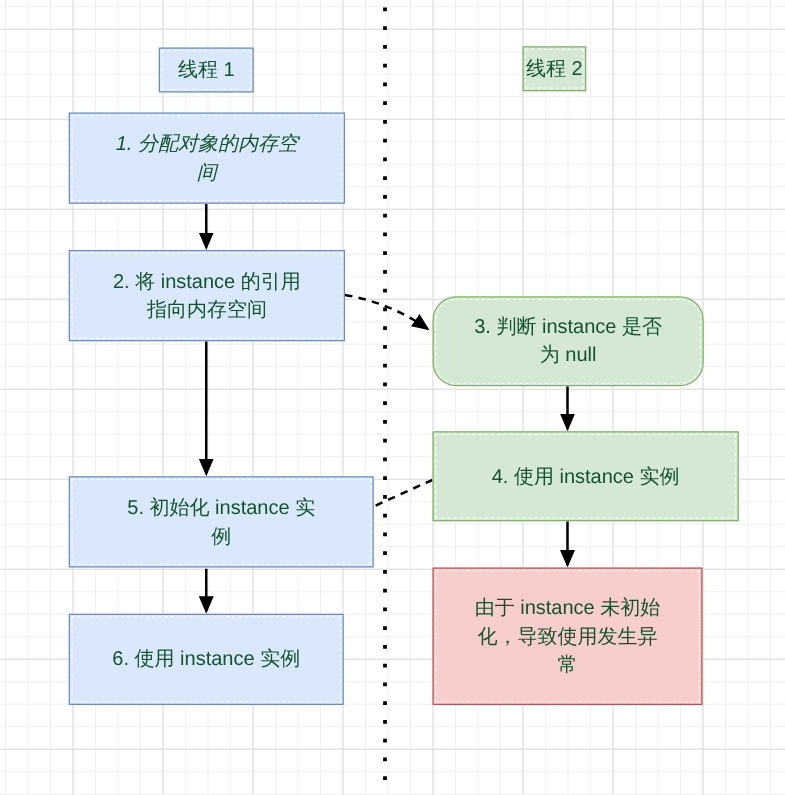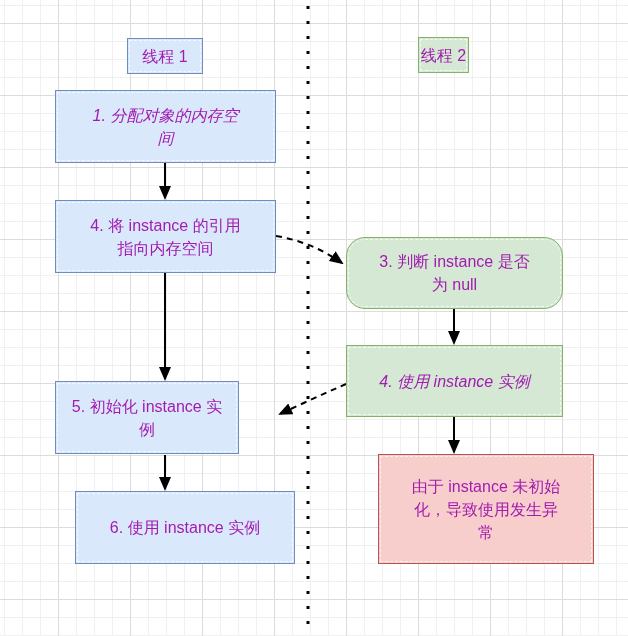--- a/index.html
+++ b/index.html
@@ -30,21 +30,21 @@
     height: 636px;
   }
   .node {
     position: absolute;
     box-sizing: border-box;
     display: flex;
     align-items: center;
     justify-content: center;
     text-align: center;
     white-space: pre-line;
-    color: #a21caf;
+    color: #14532d;
     font-size: 16px;
     line-height: 23px;
     outline: 1px dashed rgba(255,255,255,0.7);
     outline-offset: -3px;
   }
   .blue  { background: #dae8fc; border: 1.5px solid #6c8ebf; }
   .green { background: #d5e8d4; border: 1.5px solid #82b366; }
   .red   { background: #f8cecc; border: 1.5px solid #b85450; }
   .lane-label { font-size: 16px; }
 </style>
@@ -77,30 +77,30 @@
     <path d="M346,384 Q314,398 280,414" fill="none" stroke="#000000" stroke-width="2" stroke-dasharray="6 5" marker-end="url(#arrowhead)"></path>
   </svg>
 
   <div class="node blue lane-label" style="left:127px; top:38px; width:76px; height:36px;">线程 1</div>
 
   <div class="node green lane-label" style="left:418px; top:37px; width:51px; height:36px;">线程 2</div>
 
   <div class="node blue" style="left:55px; top:90px; width:221px; height:73px;font-style:italic;">1. 分配对象的内存空
 间</div>
 
-  <div class="node blue" style="left:55px; top:200px; width:221px; height:73px;">4. 将 instance 的引用
+  <div class="node blue" style="left:55px; top:200px; width:221px; height:73px;">2. 将 instance 的引用
 指向内存空间</div>
 
   <div class="node green" style="left:346px; top:237px; width:217px; height:72px;border-radius:19px;">3. 判断 instance 是否
 为 null</div>
 
-  <div class="node green" style="left:346px; top:345px; width:217px; height:72px;font-style:italic;">4. 使用 instance 实例</div>
+  <div class="node green" style="left:346px; top:345px; width:245px; height:72px;">4. 使用 instance 实例</div>
 
-  <div class="node blue" style="left:55px; top:381px; width:184px; height:73px;">5. 初始化 instance 实
+  <div class="node blue" style="left:55px; top:381px; width:244px; height:73px;">5. 初始化 instance 实
 例</div>
 
-  <div class="node blue" style="left:55px; top:491px; width:220px; height:73px;margin-left:20px;">6. 使用 instance 实例</div>
+  <div class="node blue" style="left:55px; top:491px; width:220px; height:73px;">6. 使用 instance 实例</div>
 
-  <div class="node red" style="left:346px; top:454px; width:216px; height:110px;margin-left:32px;">由于 instance 未初始
+  <div class="node red" style="left:346px; top:454px; width:216px; height:110px;">由于 instance 未初始
 化，导致使用发生异
 常</div>
 
 </div>
 
 </body></html>

